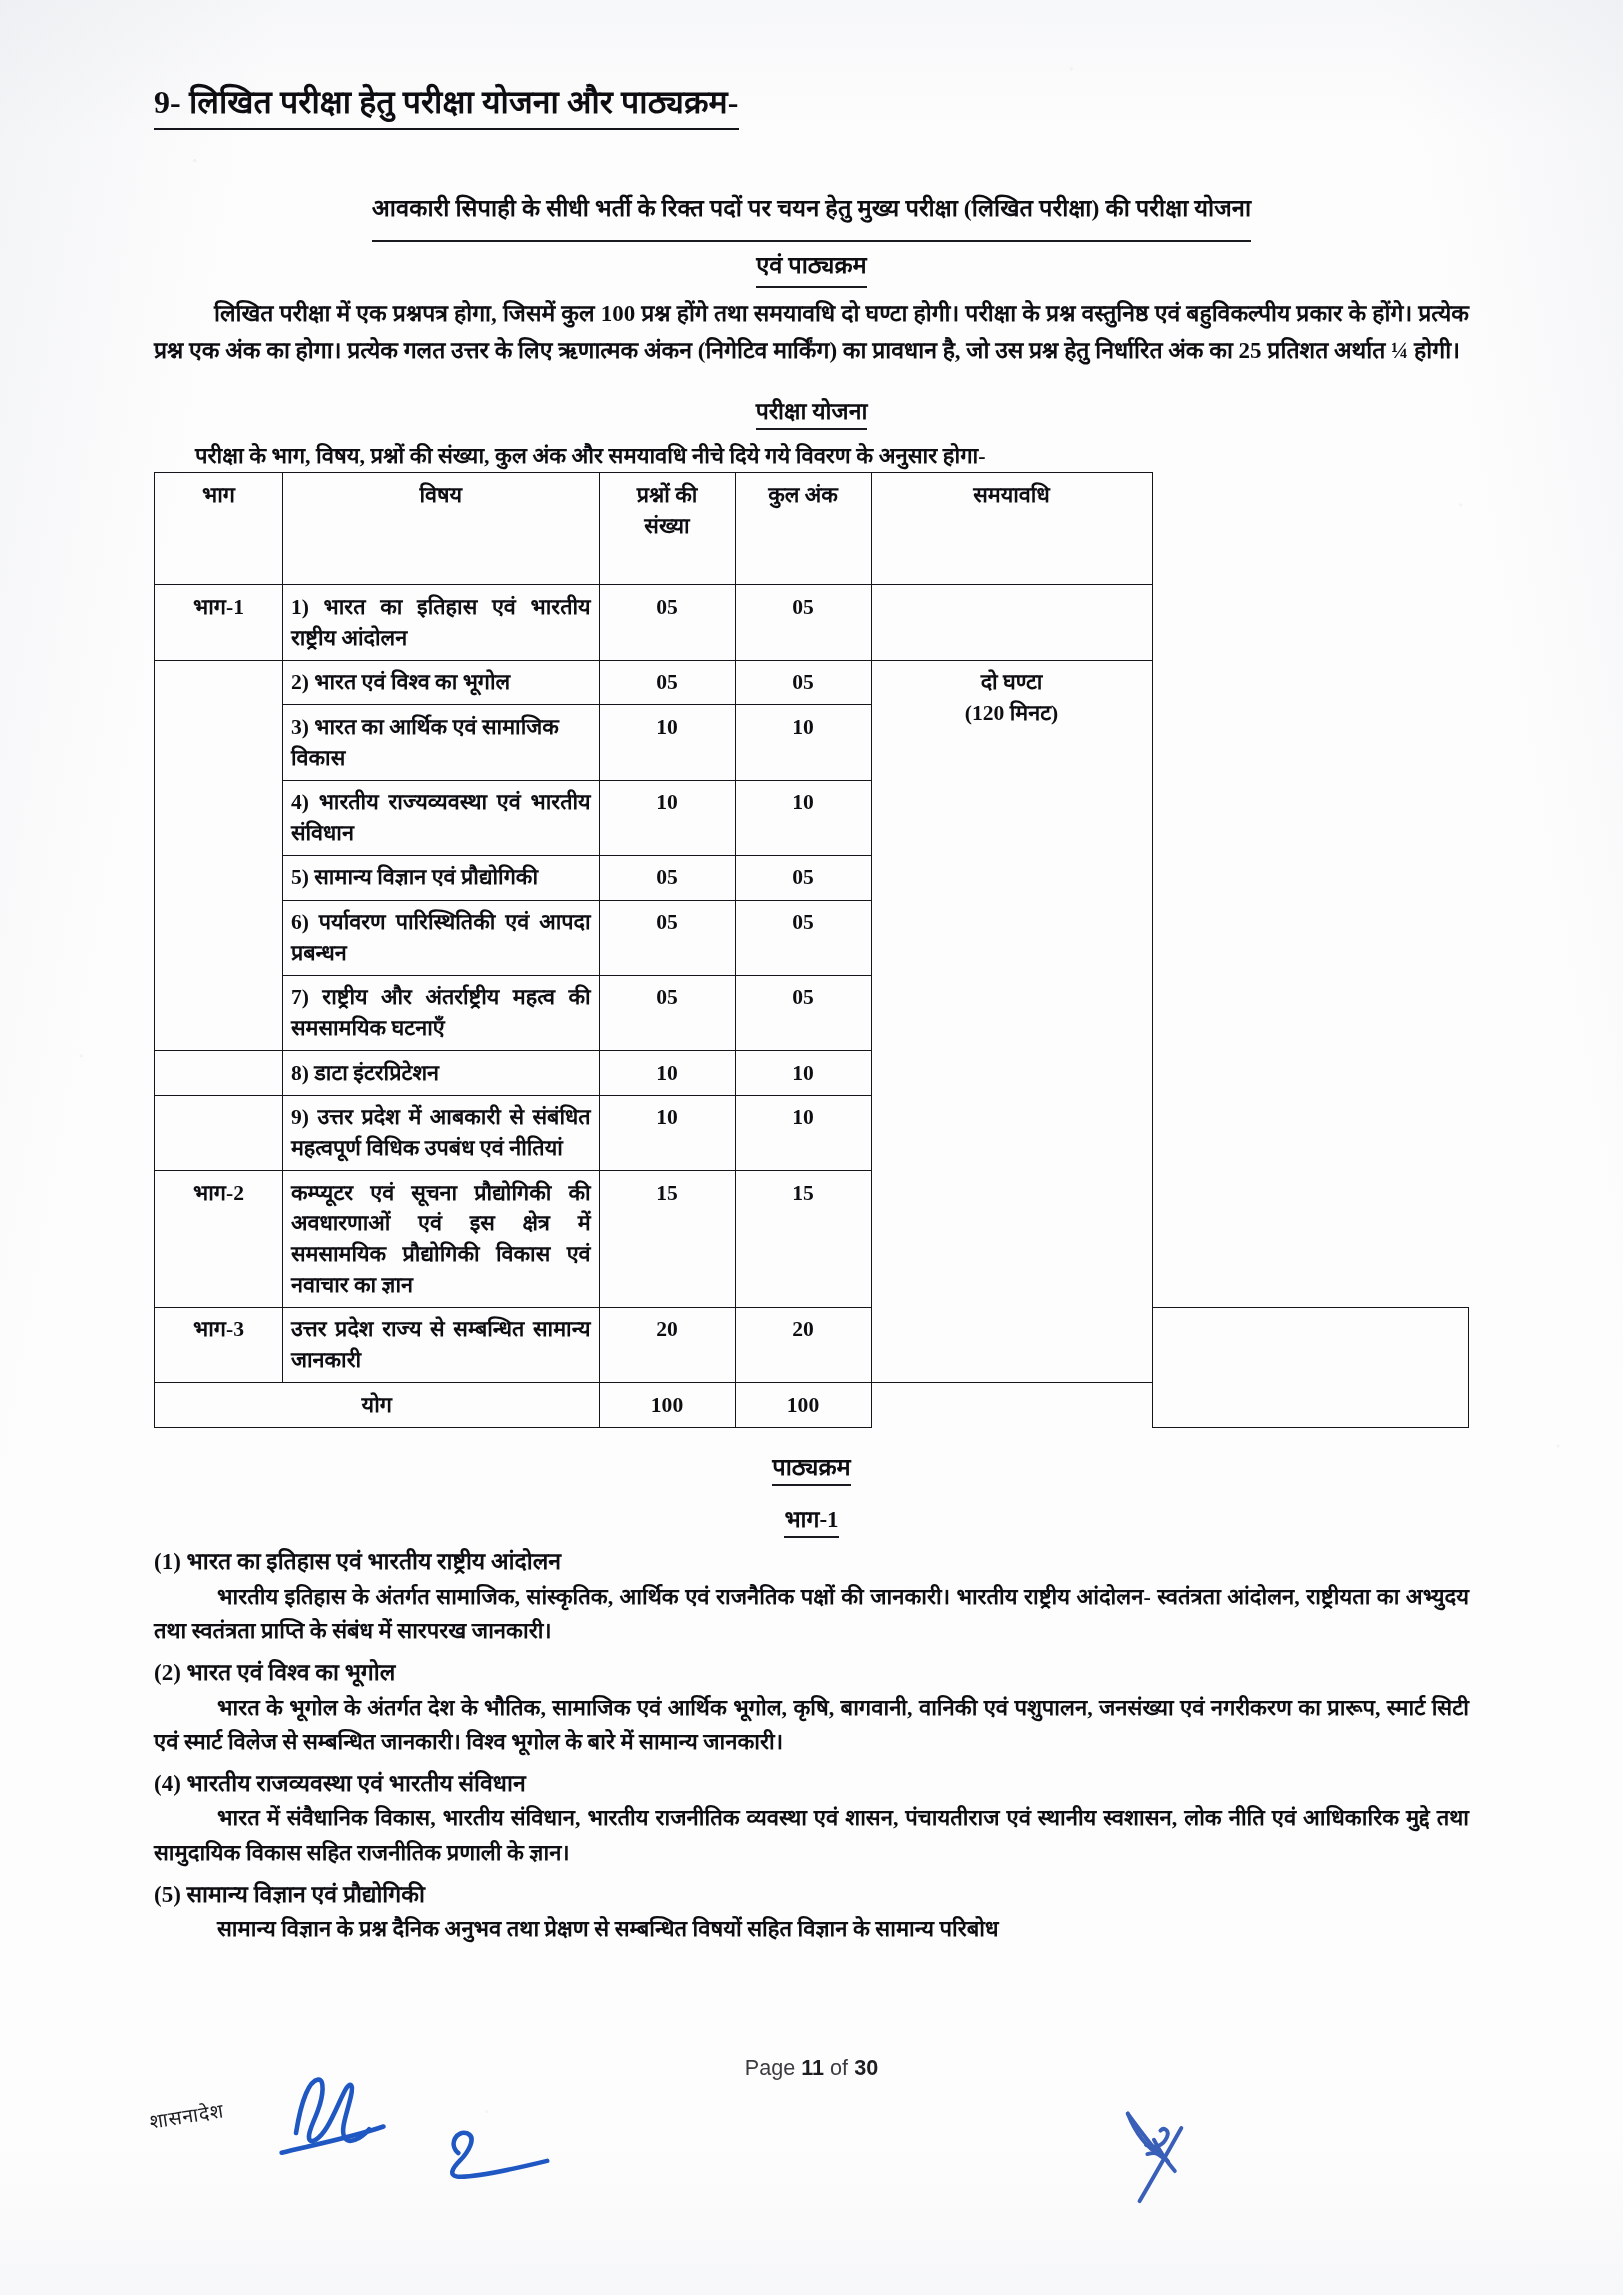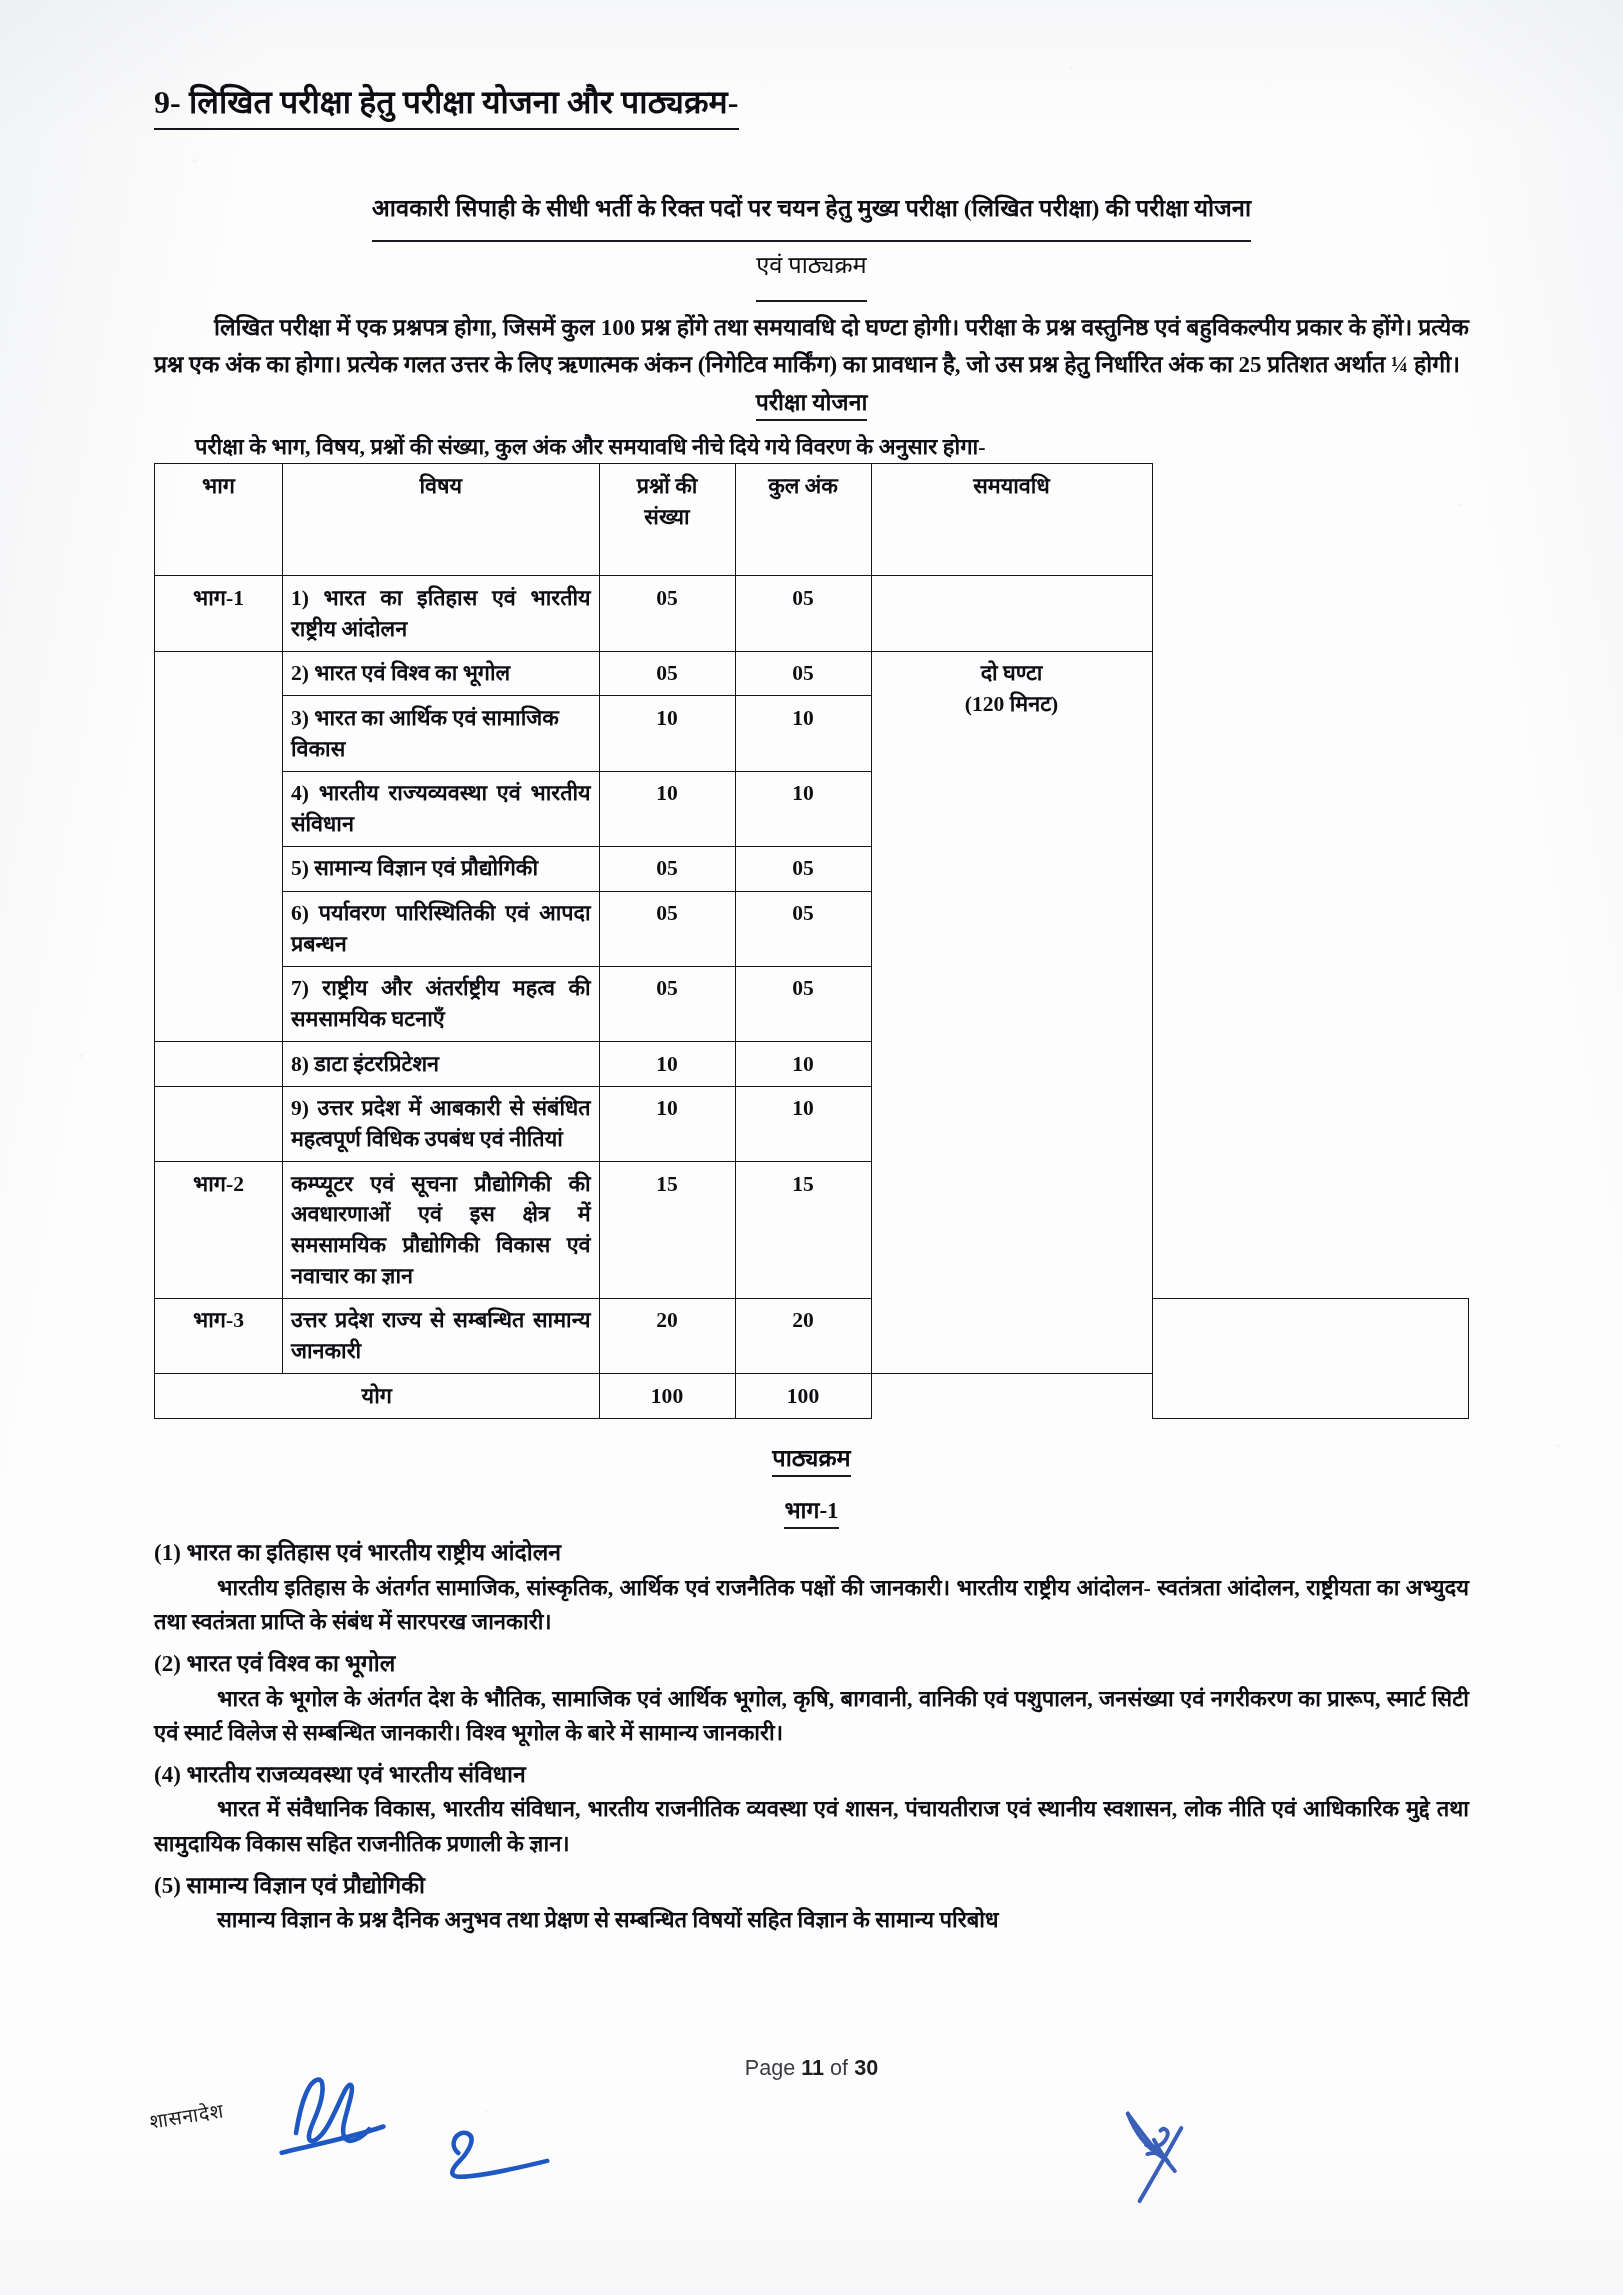--- a/index.html
+++ b/index.html
@@ -65,40 +65,40 @@
     font-size: 23.6px;
     font-weight: 700;
     border-bottom: 2.6px solid #1a1b21;
     padding-bottom: 15px;
     line-height: 1.4;
     letter-spacing: 0.1px;
   }
   .scheme-title-sub {
     display: inline-block;
     font-size: 23.6px;
-    font-weight: 400;
+    font-weight: 700;
     border-bottom: 2.6px solid #1a1b21;
-    padding-bottom: 20px;
+    padding-bottom: 6px;
     margin-top: 6.5px;
     text-align: right;
   }
 
   .para {
     font-size: 23px;
     line-height: 1.58;
     text-align: justify;
     text-justify: inter-word;
     margin-top: 8px;
     text-indent: 60px;
     font-weight: 600;
   }
 
   .mini-head {
     text-align: center;
-    margin-top: 2px;
+    margin-top: 25px;
   }
   .mini-head span {
     display: inline-block;
     font-size: 23px;
     font-weight: 700;
     border-bottom: 2px solid #1a1b21;
     padding-bottom: 2px;
   }
 
   .table-lead {

